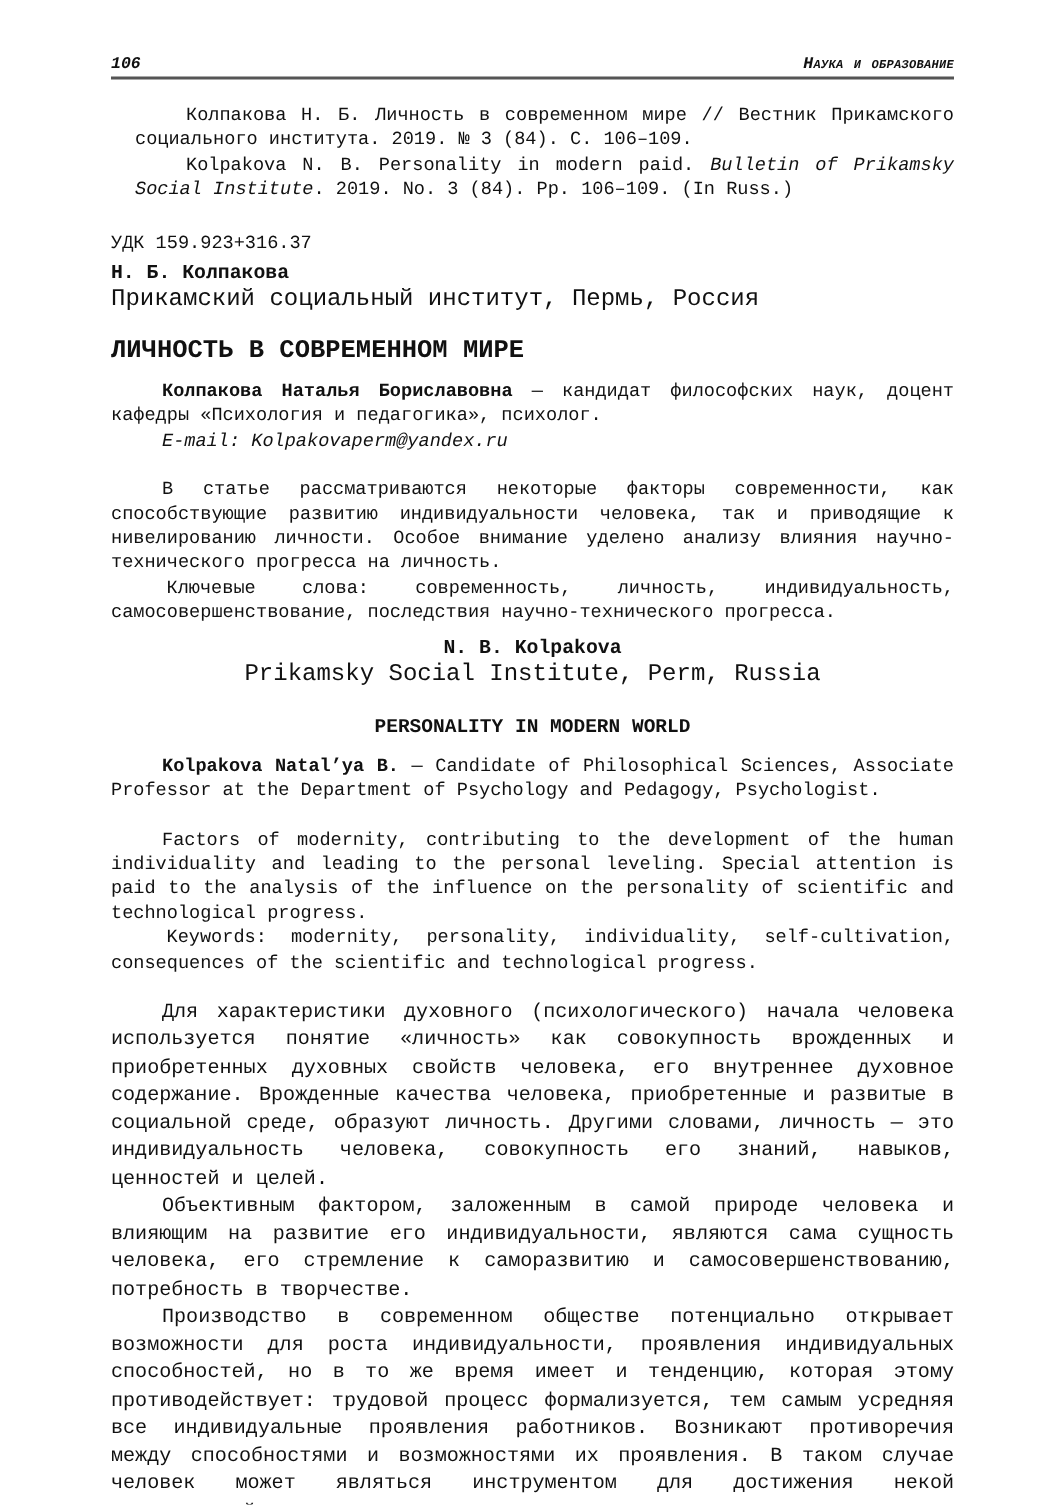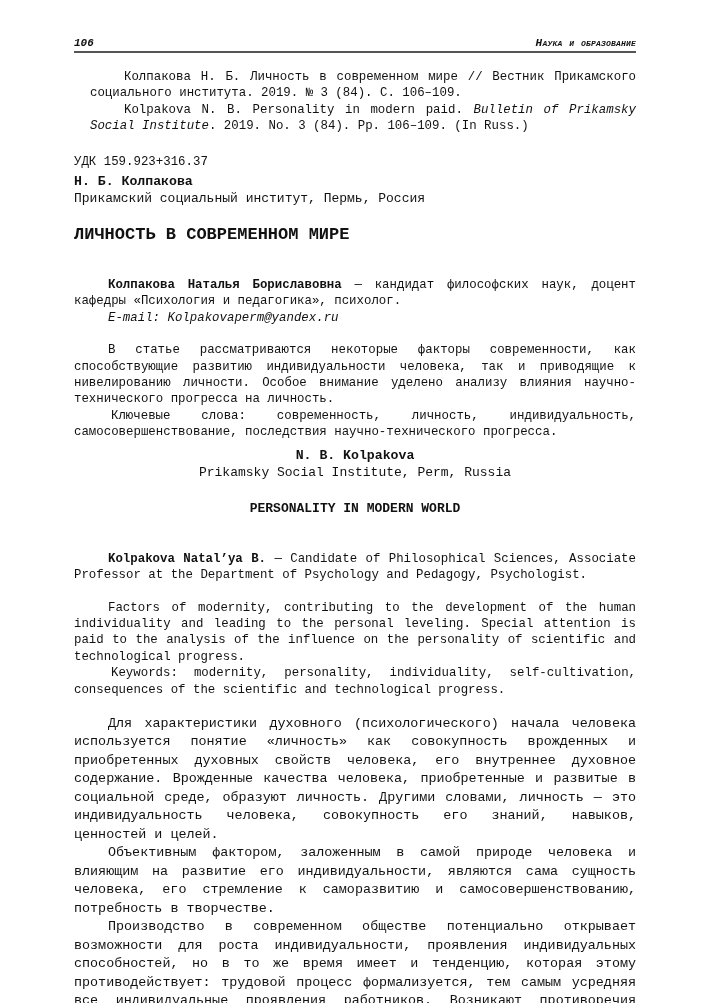--- a/index.html
+++ b/index.html
@@ -58,31 +58,31 @@
     .author-block {
       text-align: left;
       margin-top: 3px;
     }
     .author-name {
       font-weight: bold;
       font-size: 13.2px;
       line-height: 17px;
     }
     .affiliation {
-      font-size: 13px;
+      font-size: 16px;
       line-height: 18px;
     }
     .title {
       text-align: left;
       font-weight: bold;
       font-size: 17px;
       line-height: 20px;
       margin-top: 17px;
     }
-    .author-info { margin-top: 32px; }
+    .author-info { margin-top: 8px; }
     .abstract { margin-top: 16px; }
     .en-author-block {
       text-align: center;
       margin-top: 6px;
     }
     .en-title {
       text-align: center;
       font-weight: bold;
       font-size: 13px;
       line-height: 20px;

